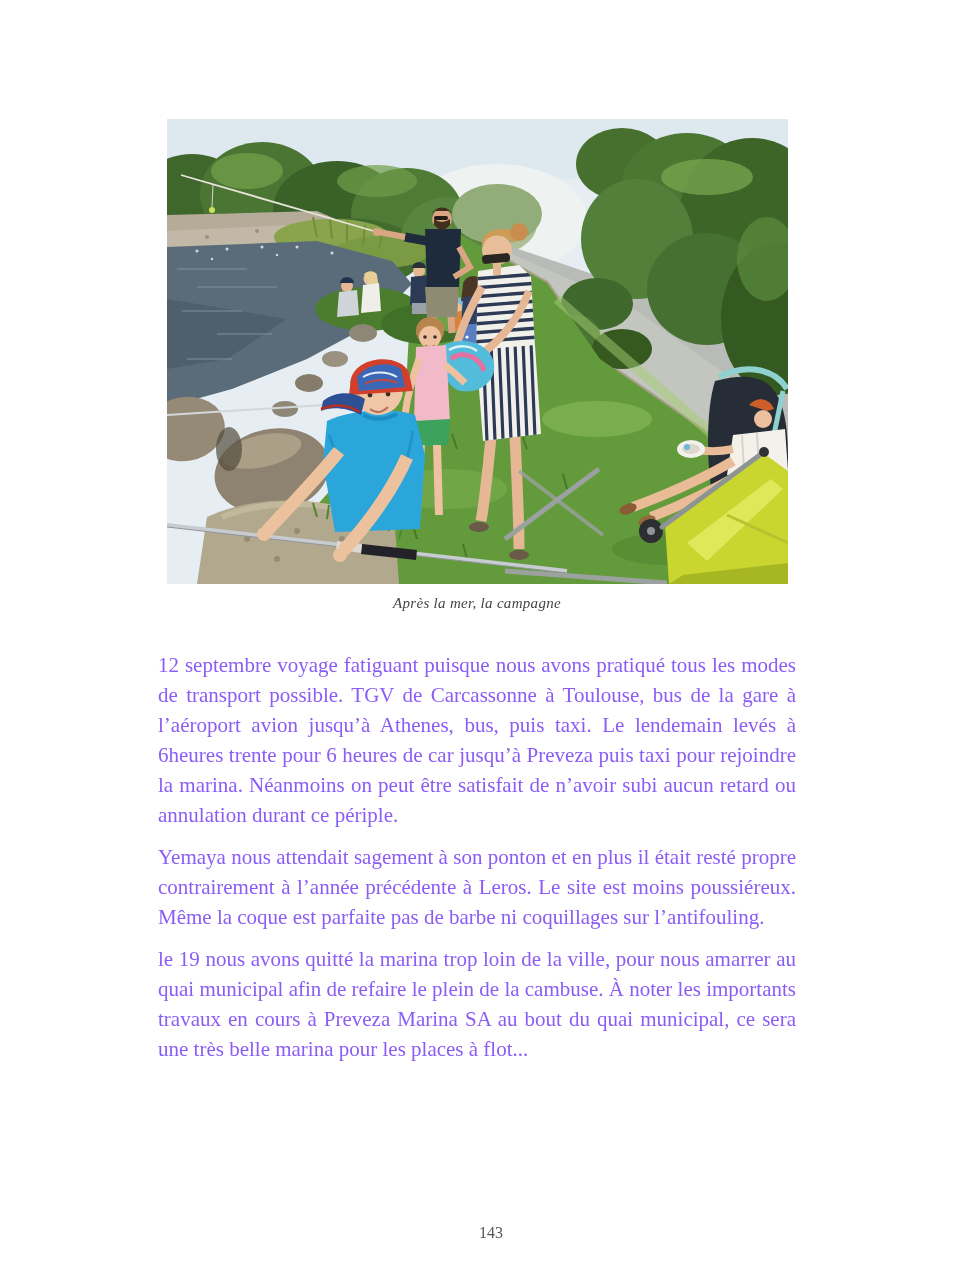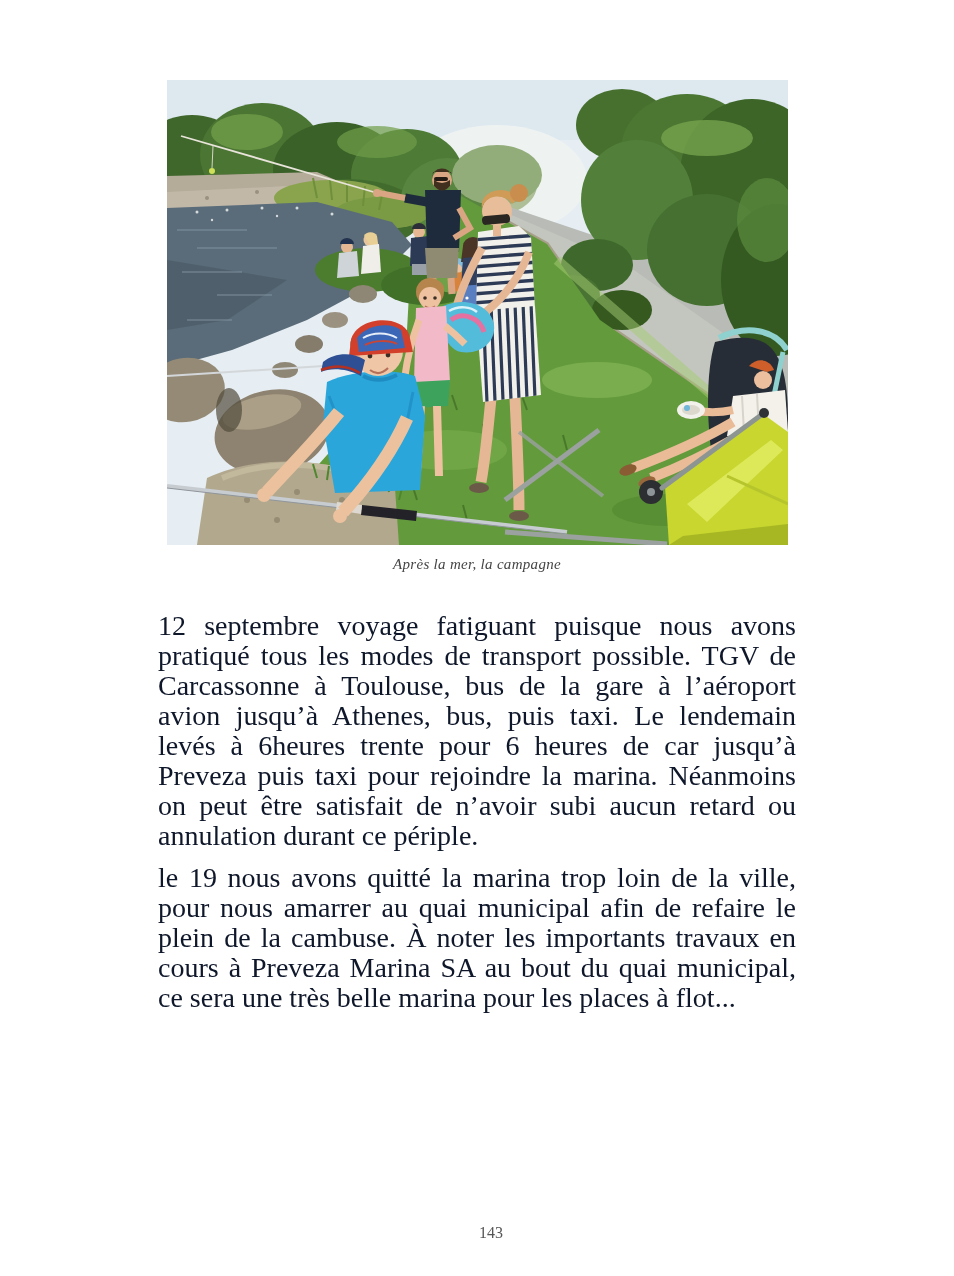--- a/index.html
+++ b/index.html
@@ -4,43 +4,43 @@
 <style>
   html, body { margin: 0; padding: 0; background: #ffffff; }
   body {
     width: 954px; height: 1276px;
     font-family: "Liberation Serif", serif;
     position: relative;
     overflow: hidden;
   }
   .page { width: 954px; height: 1276px; position: relative; background: #ffffff; }
 
-  .photo-figure { margin: 0; padding-top: 80px; text-align: center; }
+  .photo-figure { margin: 0; padding-top: 119px; text-align: center; }
   .photo {
     width: 621px; height: 465px;
     margin: 0 auto;
     overflow: hidden;
   }
   .photo svg { display: block; }
 
   .caption {
     font-style: italic;
     font-size: 15px;
     line-height: 19px;
     color: #454545;
     margin-top: 10px;
     letter-spacing: 0.3px;
   }
 
   .body-text { width: 638px; margin: 37px auto 0 auto; }
   .para {
-    font-size: 28px;
+    font-size: 21px;
     line-height: 30px;
     text-align: justify;
-    color: #0f172a;
+    color: #8b5cf6;
     margin: 0 0 12px 0;
   }
 
   .page-footer {
     position: absolute;
     left: 0; right: 0;
     bottom: 34px;
     text-align: center;
     padding-left: 28px;
   }
@@ -327,20 +327,21 @@
           <path d="M495,408 L597,333" stroke="#8d9592" stroke-width="5" stroke-linecap="round"></path>
           <circle cx="597" cy="333" r="5" fill="#2f3336"></circle>
         </g>
       </svg>
     </div>
     <figcaption class="caption">Après la mer, la campagne</figcaption>
   </figure>
 
   <main class="body-text">
     <p class="para">12 septembre voyage fatiguant puisque nous avons pratiqué tous les modes de transport possible. TGV de Carcassonne à Toulouse, bus de la gare à l’aéroport avion jusqu’à Athenes, bus, puis taxi. Le lendemain levés à 6heures trente pour 6 heures de car jusqu’à Preveza puis taxi pour rejoindre la marina. Néanmoins on peut être satisfait de n’avoir subi aucun retard ou annulation durant ce périple.</p>
+    <p class="para">Yemaya nous attendait sagement à son ponton et en plus il était resté propre contrairement à l’année précédente à Leros. Le site est moins poussiéreux. Même la coque est parfaite pas de barbe ni coquillages sur l’antifouling.</p>
     <p class="para">le 19 nous avons quitté la marina trop loin de la ville, pour nous amarrer au quai municipal afin de refaire le plein de la cambuse. À noter les importants travaux en cours à Preveza Marina SA au bout du quai municipal, ce sera une très belle marina pour les places à flot...</p>
   </main>
 
   <footer class="page-footer">
     <span class="page-number">143</span>
   </footer>
 
 </div>
 
 </body></html>

